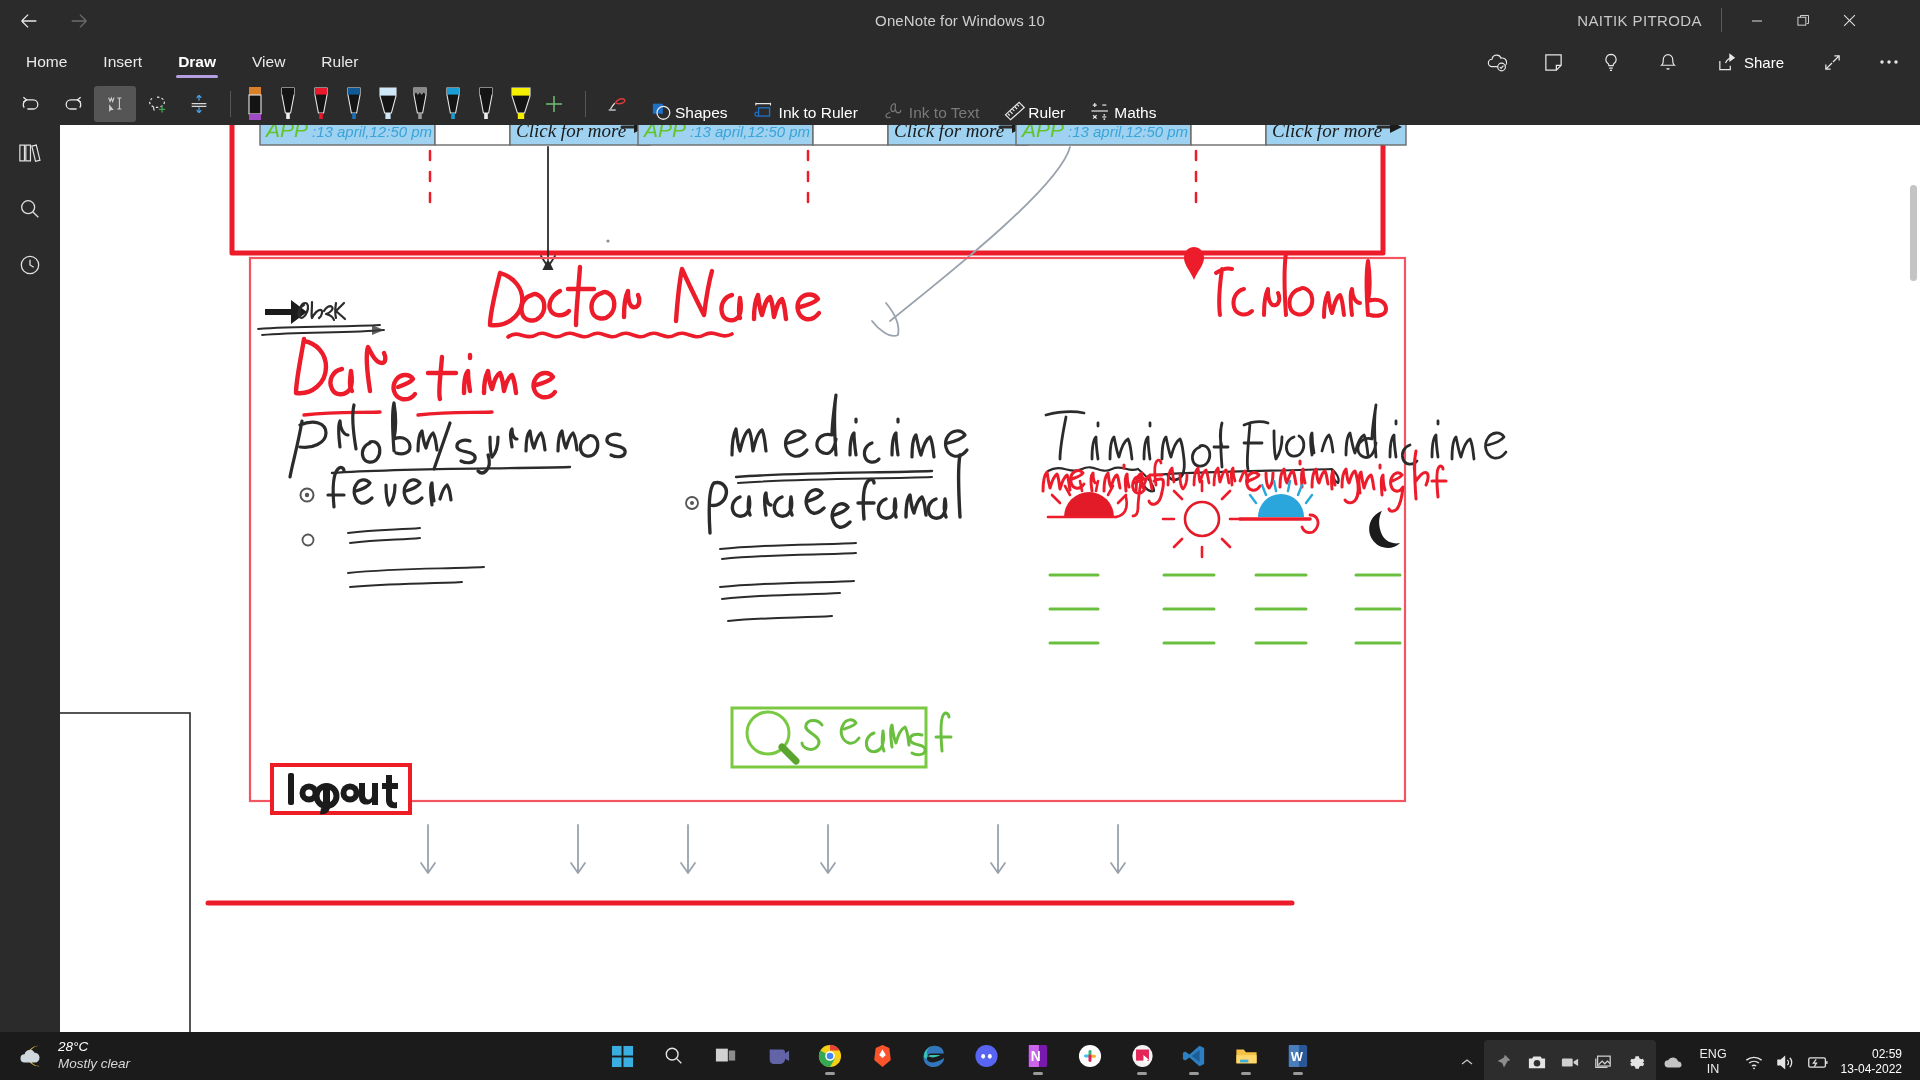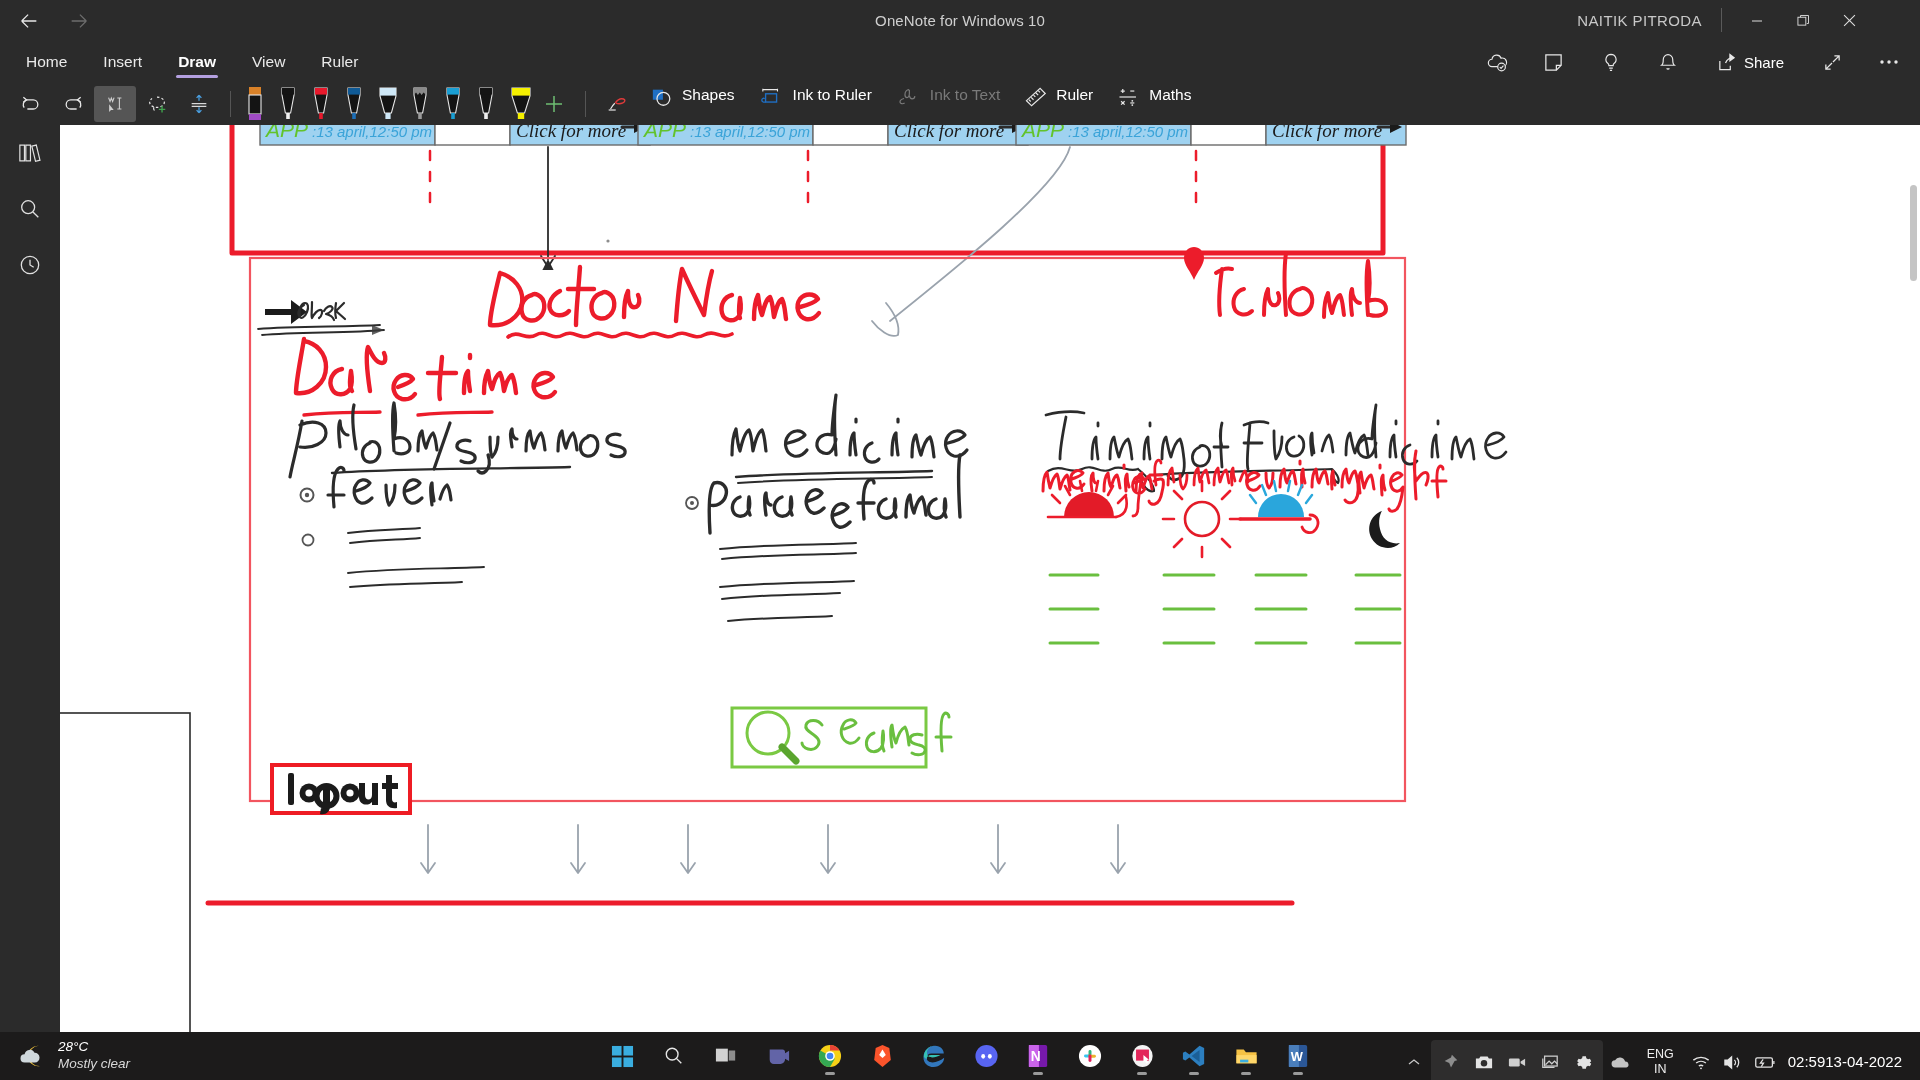--- a/index.html
+++ b/index.html
@@ -51,21 +51,21 @@
 
   
   .drawbar { position:absolute; left:0; top:83px; width:1920px; height:42px; background:#2b2b2b; }
   .db-inner { position:absolute; left:10px; top:0; height:42px; display:flex; align-items:center; }
   .db-btn { width:42px; height:36px; display:flex; align-items:center; justify-content:center; border-radius:3px; }
   .db-btn.selected { background:#555; }
   .db-divider { width:1px; height:26px; background:#555; margin:0 10px; }
   .pens { display:flex; align-items:flex-end; height:42px; gap:5px; }
   .pen { position:relative; width:28px; height:42px; cursor:pointer; }
   .db-label {
-    display:flex; align-items:flex-start; gap:8px; height:36px; padding:0 12px; font-size:15.5px; color:#fff; border-radius:3px;
+    display:flex; align-items:flex-end; gap:1px; height:36px; padding:0 12px; font-size:15.5px; color:#fff; border-radius:3px;
   }
   .db-label.disabled { color:#7a7a7a; }
 
   
   .rail { position:absolute; left:0; top:125px; width:60px; bottom:48px; background:#2b2b2b; }
   .rail-btn { width:60px; height:56px; display:flex; align-items:center; justify-content:center; }
 
   
   .canvas { position:absolute; left:60px; top:125px; right:0; bottom:48px; background:#fff; overflow:hidden; }
   .scroll-track { position:absolute; right:0; top:0; width:14px; bottom:0; background:#fff; }
@@ -79,21 +79,21 @@
   .weather-txt { display:flex; flex-direction:column; line-height:1.25;font-style:italic; }
   .weather-temp { font-size:13.5px; color:#fff; }
   .weather-desc { font-size:13.5px; color:#d8d8d8; }
   .tb-apps { position:absolute; left:50%; transform:translateX(-50%); top:0; height:48px; display:flex; align-items:center; gap:12px; }
   .tb-app { position:relative; width:40px; height:40px; display:flex; align-items:center; justify-content:center; border-radius:4px; }
   .tb-app .dot { position:absolute; bottom:1px; left:50%; transform:translateX(-50%); width:10px; height:3px; background:#9a9a9a; border-radius:2px; }
   .tray { position:absolute; right:8px; top:0; height:60px; display:flex; align-items:center; gap:2px; }
   .tray-ico { width:30px; height:38px; display:flex; align-items:center; justify-content:center; }
   .capture-group { display:flex; align-items:center; gap:3px; background:#2e2d2d; border-radius:4px; padding:3px 5px; }
   .lang { display:flex; flex-direction:column; align-items:center; line-height:1.2; padding:0 10px; font-size:12.5px; color:#eee; }
-  .clock { display:flex; flex-direction:row; align-items:flex-end; line-height:1.25; padding:0 10px 0 6px; font-size:15px; color:#fff; }
+  .clock { display:flex; flex-direction:column; align-items:flex-end; line-height:1.25; padding:0 10px 0 6px; font-size:12px; color:#fff; }
 </style>
 </head>
 <body>
 
 <div class="app">
 
   <div class="titlebar">
     <div class="nav-back">
       <svg class="arrow-svg" viewBox="0 0 24 24" fill="none" stroke="#e8e8e8" stroke-width="1.4">
         <path d="M20 12H4M4 12l7-7M4 12l7 7"></path>

